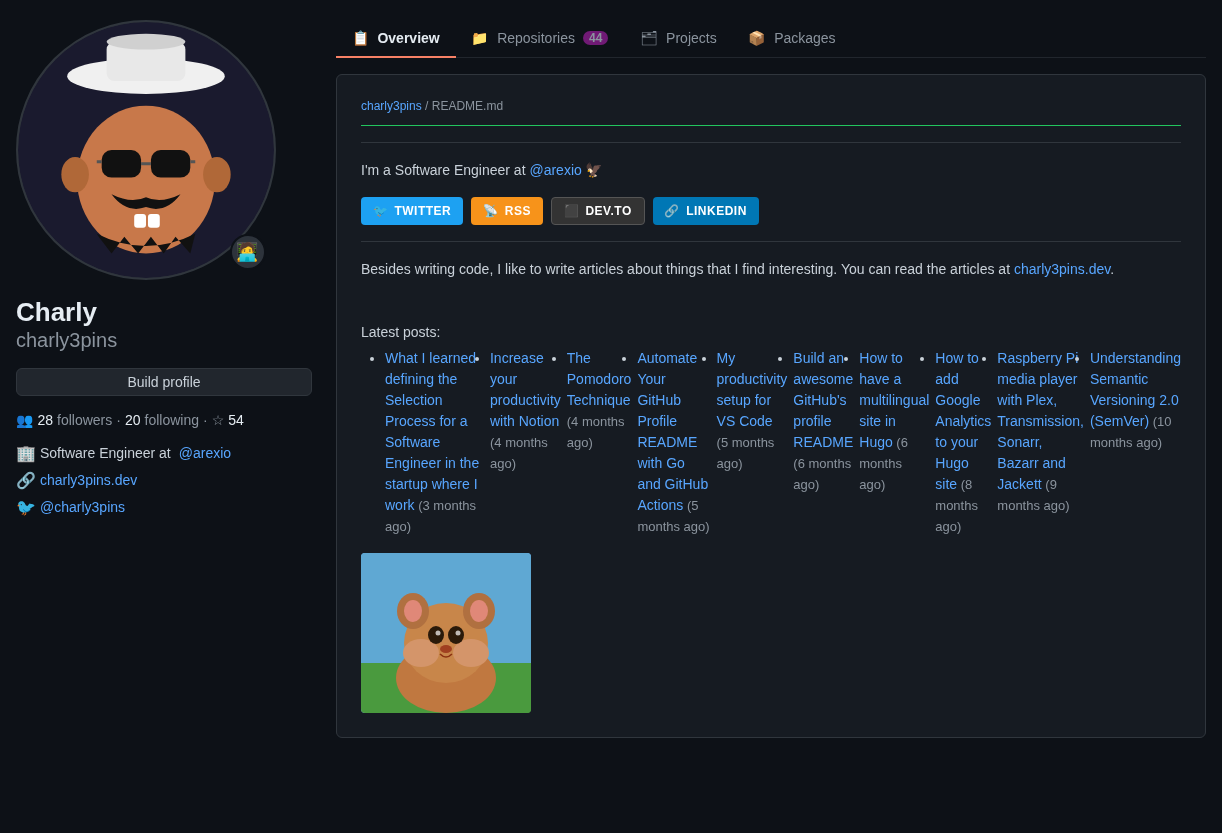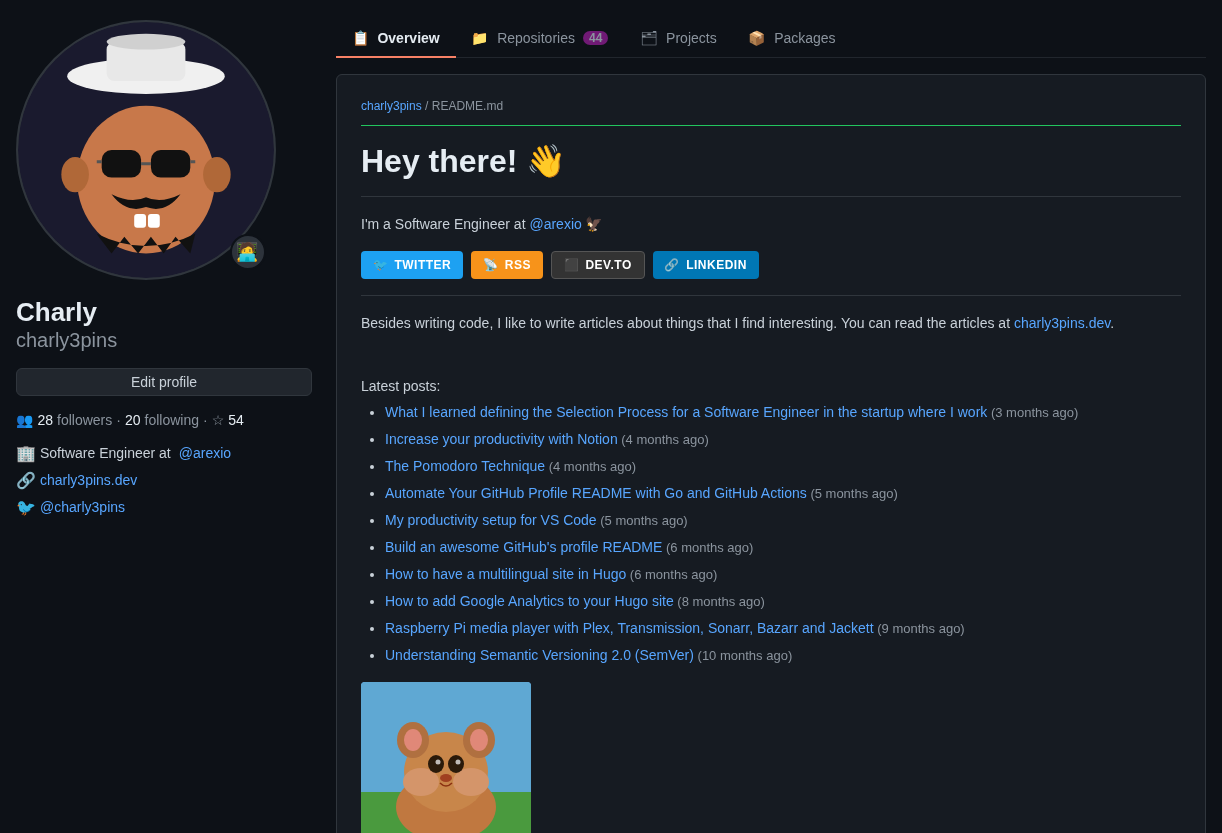--- a/index.html
+++ b/index.html
@@ -226,21 +226,20 @@
     .blog-description a { color: #58a6ff; text-decoration: none; }
     .latest-posts-label {
       color: #c9d1d9;
       margin-bottom: 8px;
       margin-top: 43px;
     }
     .posts-list {
       list-style: disc;
       padding-left: 24px;
       display: flex;
-      flex-direction: column;
       gap: 6px;
     }
     .posts-list li {
       color: #c9d1d9;
       line-height: 1.5;
     }
     .post-link {
       color: #58a6ff;
       text-decoration: none;
       font-weight: 500;
@@ -298,21 +297,21 @@
         </svg>
       </div>
       <div class="status-badge">
         <span>🧑‍💻</span>
       </div>
     </div>
 
     <h1 class="profile-name">Charly</h1>
     <p class="profile-username">charly3pins</p>
 
-    <button class="edit-profile-btn">Edit profile</button>
+    <button class="edit-profile-btn">Build profile</button>
 
     <div class="stats-row">
       <span>👥</span>
       <span class="count">28</span>
       <span>followers</span>
       <span class="stats-separator">·</span>
       <span class="count">20</span>
       <span>following</span>
       <span class="stats-separator">·</span>
       <span class="star-icon">☆</span>
@@ -358,21 +357,20 @@
       </div>
     </nav>
 
     <div class="readme-card">
       <div class="readme-path">
         <a href="#">charly3pins</a>
         <span class="sep"> / </span>
         <span>README.md</span>
       </div>
 
-      <h2 class="readme-title">Hey there! 👋</h2>
       <hr class="readme-hr">
 
       <p class="readme-intro">
         <span>I'm a Software Engineer at</span>
         <a href="#"> @arexio</a>
         <span> 🦅</span>
       </p>
 
       <div class="social-buttons">
         <a href="#" class="social-btn btn-twitter">

